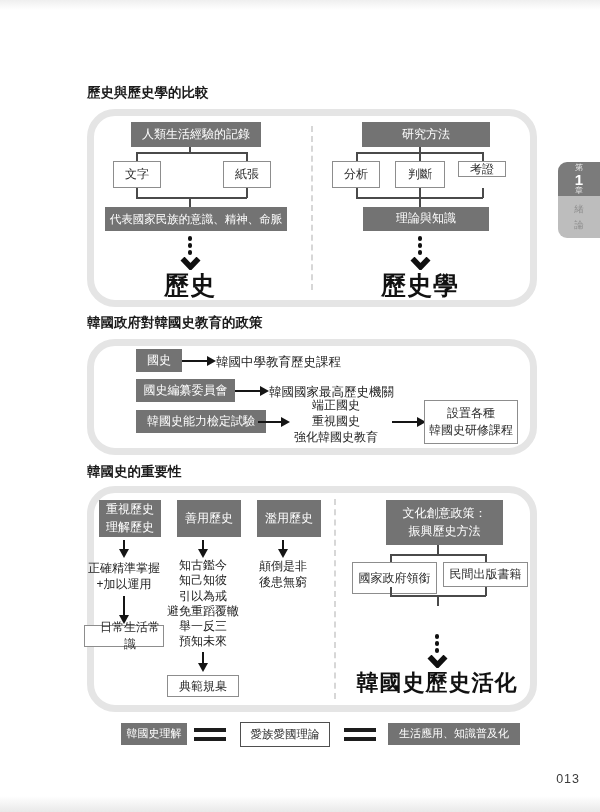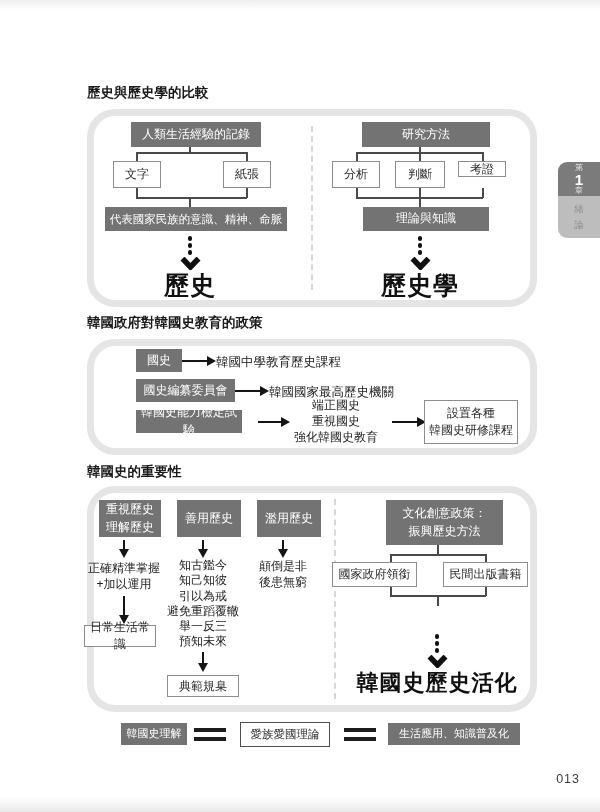--- a/index.html
+++ b/index.html
@@ -99,40 +99,40 @@
   <div class="panel" style="left:87px;top:339px;width:450px;height:116px;"></div>
 
   <div class="gbox" style="left:130px;top:349px;width:46px;height:23px;">國史</div>
   <div class="harrow" style="left:182px;top:360px;width:26px;"></div>
   <div class="ptext" style="left:216px;top:354px;white-space:nowrap;font-size:12.5px;">韓國中學教育歷史課程</div>
 
   <div class="gbox" style="left:130px;top:379px;width:99px;height:23px;">國史編纂委員會</div>
   <div class="harrow" style="left:235px;top:390px;width:26px;"></div>
   <div class="ptext" style="left:269px;top:384px;white-space:nowrap;font-size:12.5px;">韓國國家最高歷史機關</div>
 
-  <div class="gbox" style="left:130px;top:410px;width:106px;height:23px;">韓國史能力檢定試驗</div>
+  <div class="gbox" style="left:130px;top:410px;width:130px;height:23px;">韓國史能力檢定試驗</div>
   <div class="harrow" style="left:258px;top:421px;width:24px;"></div>
   <div class="ptext" style="left:286px;top:397px;width:100px;line-height:16px;">端正國史
 重視國史
 強化韓國史教育</div>
   <div class="harrow" style="left:392px;top:421px;width:26px;"></div>
   <div class="wbox" style="left:424px;top:400px;width:94px;height:44px;">設置各種
 韓國史研修課程</div>
 
   <div class="sec-title" style="left:87px;top:463px;">韓國史的重要性</div>
   <div class="panel" style="left:87px;top:486px;width:450px;height:226px;"></div>
   <div class="dashv" style="left:334px;top:499px;height:200px;"></div>
 
   <div class="gbox" style="left:93px;top:500px;width:62px;height:37px;">重視歷史
 理解歷史</div>
   <div class="varrow" style="left:123px;top:540px;height:10px;"></div>
   <div class="ptext" style="left:79px;top:560px;width:90px;line-height:16px;">正確精準掌握
 +加以運用</div>
   <div class="varrow" style="left:123px;top:596px;height:20px;"></div>
-  <div class="wbox" style="left:84px;top:625px;width:72px;height:22px;">日常生活常識</div>
+  <div class="wbox" style="left:84px;top:625px;width:80px;height:22px;padding-left:12px;">日常生活常識</div>
 
   <div class="gbox" style="left:171px;top:500px;width:64px;height:37px;">善用歷史</div>
   <div class="varrow" style="left:202px;top:540px;height:10px;"></div>
   <div class="ptext" style="left:155px;top:558px;width:96px;line-height:15.3px;">知古鑑今
 知己知彼
 引以為戒
 避免重蹈覆轍
 舉一反三
 預知未來</div>
   <div class="varrow" style="left:202px;top:652px;height:12px;"></div>
@@ -142,21 +142,21 @@
   <div class="varrow" style="left:282px;top:540px;height:10px;"></div>
   <div class="ptext" style="left:243px;top:558px;width:80px;line-height:16px;">顛倒是非
 後患無窮</div>
 
   <div class="gbox" style="left:380px;top:500px;width:117px;height:45px;">文化創意政策：
 振興歷史方法</div>
   <div class="cl" style="left:437px;top:545px;width:1.5px;height:10px;"></div>
   <div class="cl" style="left:390px;top:554px;width:96px;height:1.5px;"></div>
   <div class="cl" style="left:390px;top:554px;width:1.5px;height:9px;"></div>
   <div class="cl" style="left:485px;top:554px;width:1.5px;height:9px;"></div>
-  <div class="wbox" style="left:332px;top:562px;width:85px;height:25px;">國家政府領銜</div>
+  <div class="wbox" style="left:352px;top:562px;width:85px;height:32px;">國家政府領銜</div>
   <div class="wbox" style="left:443px;top:562px;width:85px;height:25px;">民間出版書籍</div>
   <div class="cl" style="left:390px;top:587px;width:1.5px;height:9px;"></div>
   <div class="cl" style="left:485px;top:587px;width:1.5px;height:9px;"></div>
   <div class="cl" style="left:390px;top:595px;width:96px;height:1.5px;"></div>
   <div class="cl" style="left:437px;top:595px;width:1.5px;height:11px;"></div>
   <div class="dotarrow" style="left:427px;top:634px;width:20px;">
     <span class="dot"></span>
     <span class="dot"></span>
     <span class="dot"></span>
     <svg width="21" height="13">

